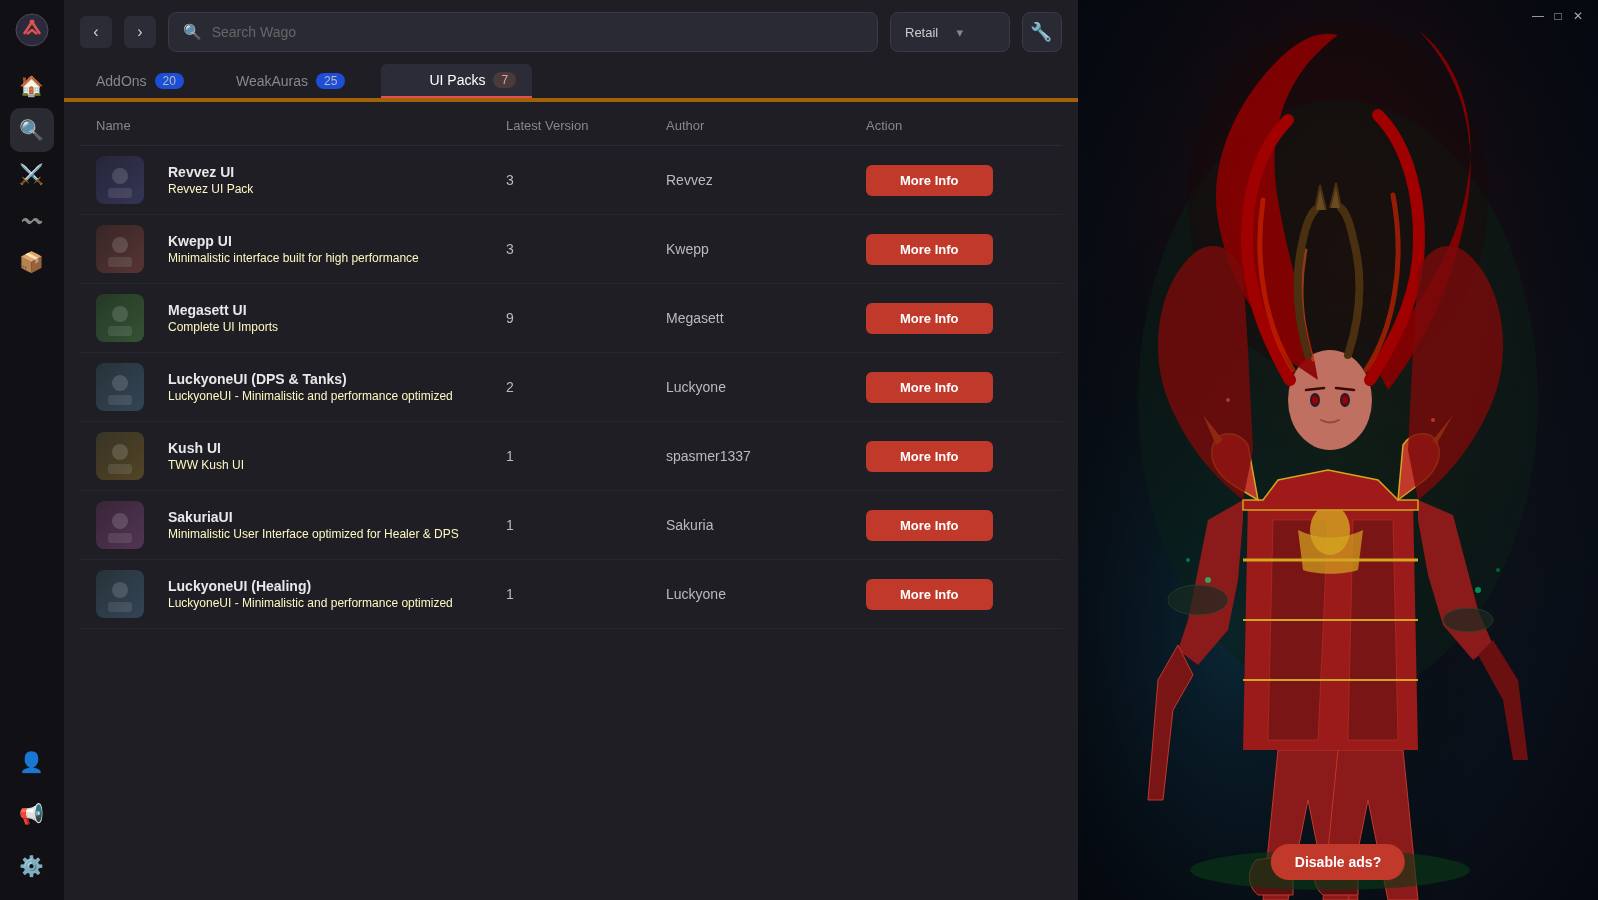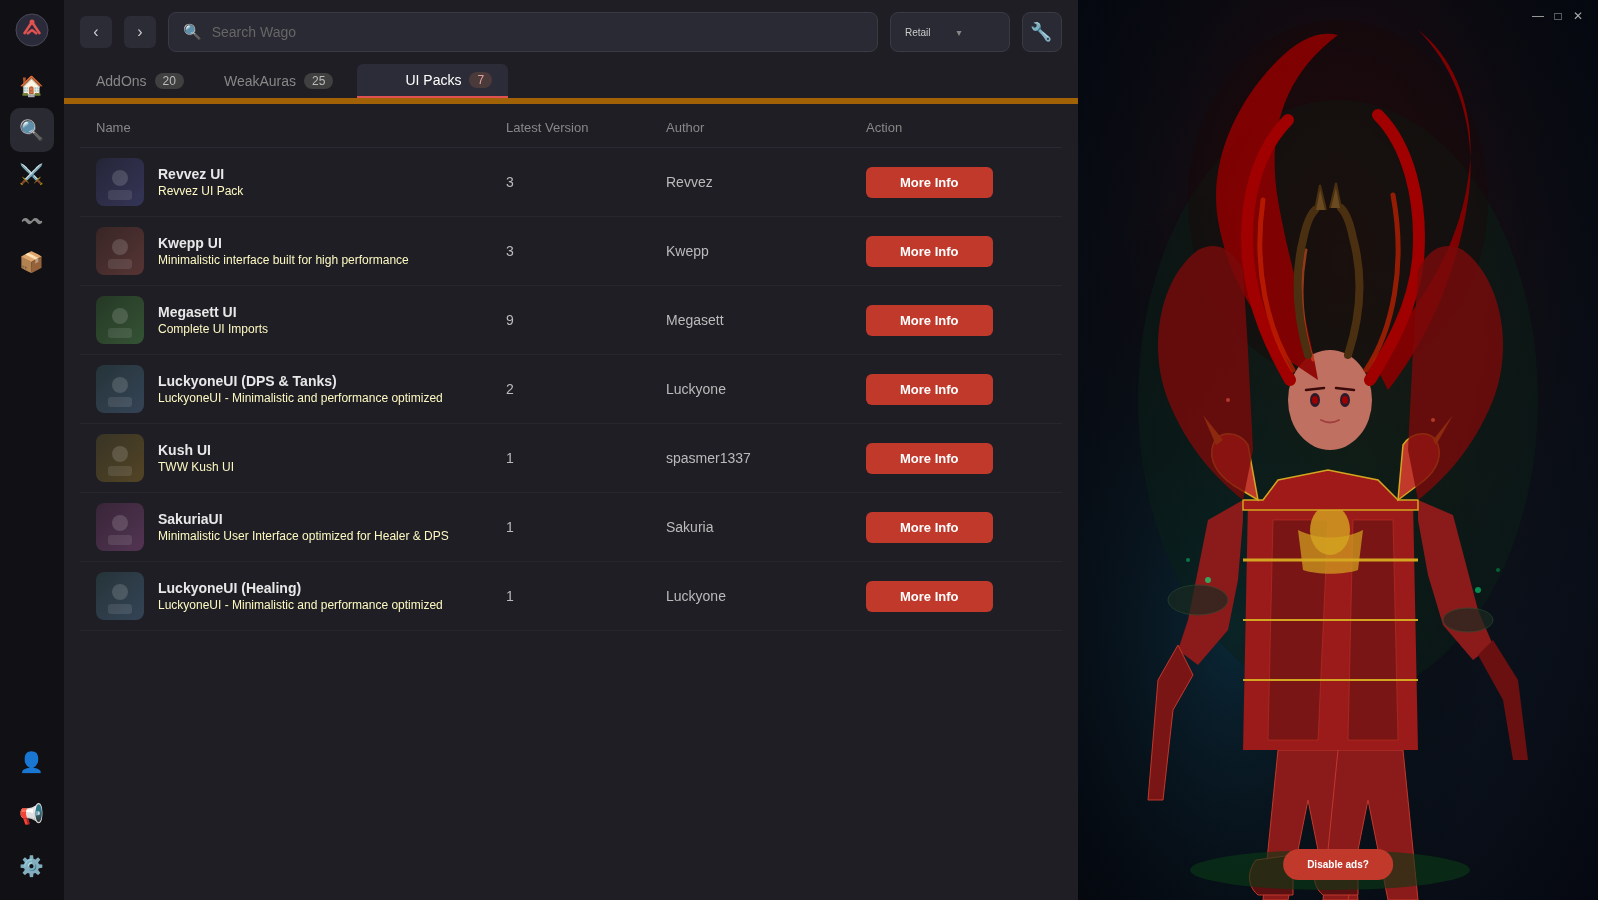--- a/index.html
+++ b/index.html
@@ -114,21 +114,21 @@
       font-size: 14px;
       flex: 1;
     }
     .search-bar input::placeholder { color: #666; }
     .search-icon { color: #666; font-size: 15px; }
     .retail-select {
       background: #2a2a34;
       border: 1px solid #3a3a46;
       border-radius: 8px;
       color: #ccc;
-      font-size: 10px;
+      font-size: 13px;
       padding: 0 14px;
       height: 40px;
       display: flex;
       align-items: center;
       gap: 13px;
       cursor: pointer;
       min-width: 120px;
     }
     .retail-select span { flex: 1; }
     .wrench-btn {
@@ -138,44 +138,44 @@
       border-radius: 8px;
       color: #ccc;
       font-size: 18px;
       display: flex; align-items: center; justify-content: center;
       cursor: pointer;
     }
 
     
     .tabs {
       display: flex;
-      gap: 8px;
+      gap: 20px;
       padding: 0 16px 0 16px;
-      border-bottom: 6px solid #a16207;
+      border-bottom: 4px solid #a16207;
     }
     .tab {
       padding: 8px 16px;
       border-radius: 6px 6px 0 0;
       cursor: pointer;
       font-size: 14px;
       color: #888;
       display: flex;
       align-items: center;
       gap: 8px;
       border: none;
       background: none;
     }
     .tab.active {
       background: #2c2c38;
       color: #fff;
       border-bottom: 2px solid #e05252;
       padding-left: 48px;
     }
     .tab-count {
-      background: #404040;
+      background: #1d4ed8;
       border-radius: 10px;
       padding: 1px 8px;
       font-size: 12px;
       color: #bbb;
     }
     .tab.active .tab-count {
       background: #4a3a3a;
       color: #e0a0a0;
     }
 
@@ -199,21 +199,21 @@
       grid-template-columns: 1fr 160px 200px 180px;
       padding: 10px 16px;
       align-items: center;
       border-bottom: 1px solid #26262e;
       cursor: pointer;
       transition: background 0.15s;
     }
     .row-name-cell {
       display: flex;
       align-items: center;
-      gap: 14px;
+      gap: 24px;
     }
     .row-icon {
       width: 48px; height: 48px;
       border-radius: 8px;
       background: #2a2a38;
       flex-shrink: 0;
       overflow: hidden;
       display: flex; align-items: center; justify-content: center;
     }
     .row-icon svg { width: 100%; height: 100%; }
@@ -264,21 +264,21 @@
     .disable-ads-btn {
       position: absolute;
       bottom: 20px;
       left: 50%;
       transform: translateX(-50%);
       background: #c0392b;
       color: #fff;
       border: none;
       border-radius: 20px;
       padding: 10px 24px;
-      font-size: 10px;
+      font-size: 14px;
       font-weight: 600;
       cursor: pointer;
       white-space: nowrap;
       z-index: 10;
     }
 
     
     .table-wrapper::-webkit-scrollbar { width: 6px; }
     .table-wrapper::-webkit-scrollbar-track { background: #1e1e24; }
     .table-wrapper::-webkit-scrollbar-thumb { background: #3a3a46; border-radius: 3px; }

